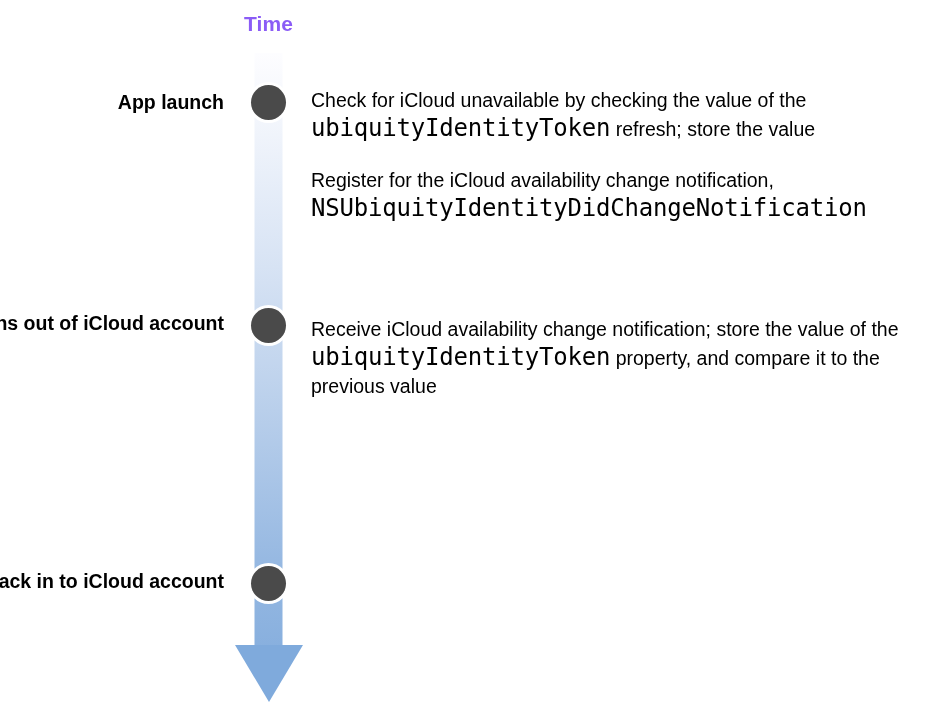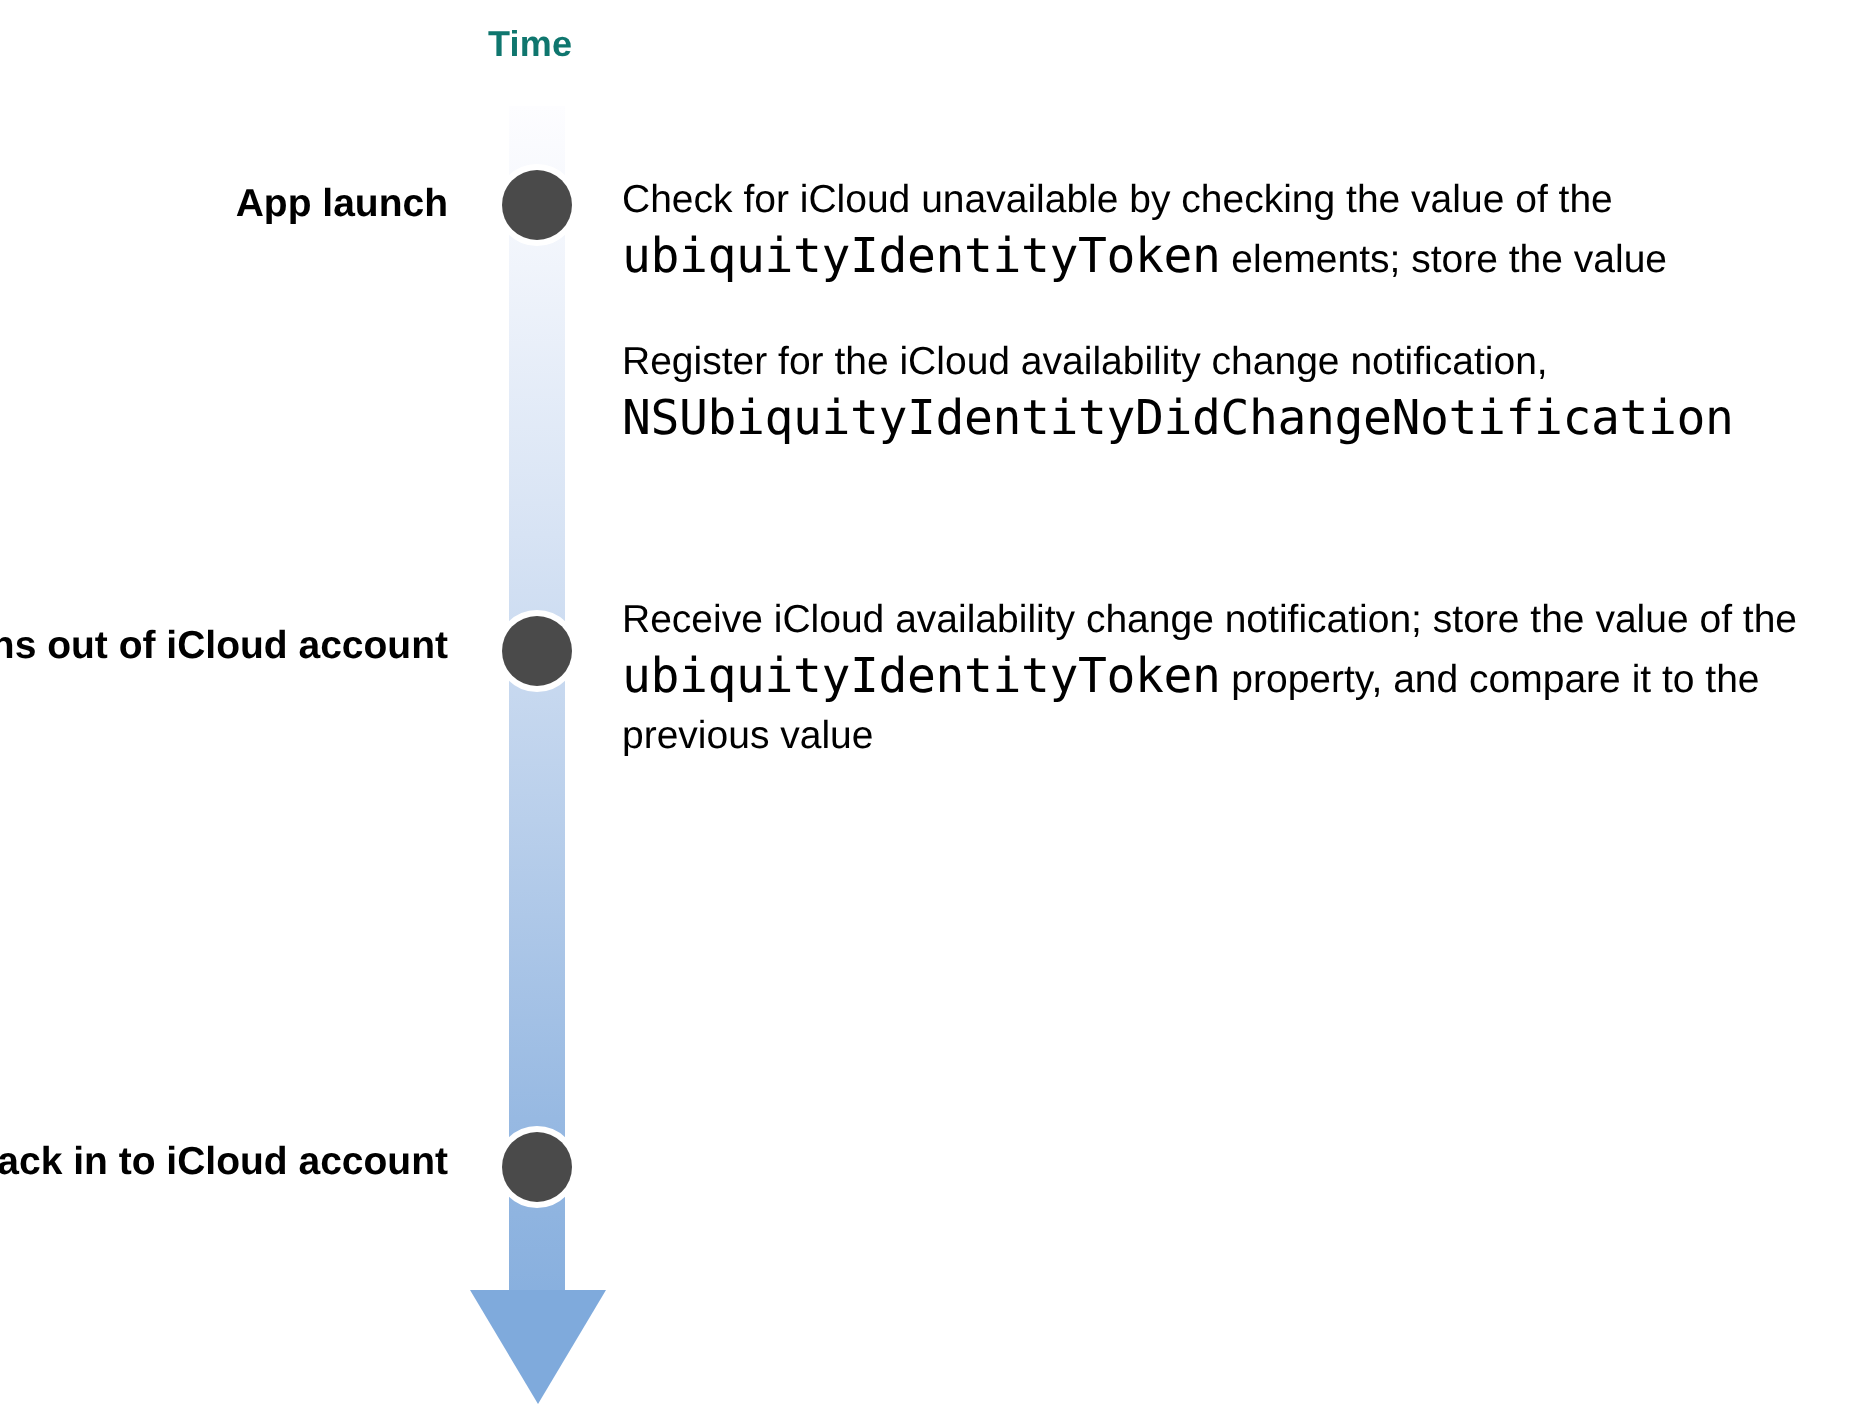--- a/index.html
+++ b/index.html
@@ -26,23 +26,23 @@
     top: 0;
     width: 929px;
     height: 711px;
     pointer-events: none;
   }
 
   #time-heading {
     position: absolute;
     left: 244px;
     top: 12px;
-    font-size: 18px;
+    font-size: 21px;
     font-weight: bold;
-    color: #0f766e;
+    color: #8b5cf6;
     letter-spacing: 0.1px;
     white-space: nowrap;
   }
 
   
   .event-node {
     position: absolute;
     width: 35px;
     height: 35px;
     border-radius: 50%;
@@ -68,21 +68,21 @@
   .stage-label.s2 { top: 311px; }
   .stage-label.s3 { top: 569px; }
 
   
   .desc-group {
     position: absolute;
     left: 311px;
     width: 610px;
   }
   .desc-group.g1 { top: 86px; }
-  .desc-group.g2 { top: 296px; }
+  .desc-group.g2 { top: 315px; }
 
   .desc-item {
     font-size: 19.5px;
     color: #000000;
     line-height: 28px;
     margin: 0 0 23px 0;
   }
   .desc-item:last-child { margin-bottom: 0; }
 
   .api {
@@ -117,20 +117,20 @@
 
   <div class="event-node n1"></div>
   <div class="event-node n2"></div>
   <div class="event-node n3"></div>
 
   <div class="stage-label s1">App launch</div>
   <div class="stage-label s2">User signs out of iCloud account</div>
   <div class="stage-label s3">User signs back in to iCloud account</div>
 
   <div class="desc-group g1">
-      <p class="desc-item"><span>Check for iCloud unavailable by checking the value of the </span><span class="api">ubiquityIdentityToken</span><span> elements; store the value</span></p>
+      <p class="desc-item"><span>Check for iCloud unavailable by checking the value of the </span><span class="api">ubiquityIdentityToken</span><span> refresh; store the value</span></p>
       <p class="desc-item"><span>Register for the iCloud availability change notification, </span><span class="api">NSUbiquityIdentityDidChangeNotification</span></p>
     </div>
   <div class="desc-group g2">
       <p class="desc-item"><span>Receive iCloud availability change notification; store the value of the </span><span class="api">ubiquityIdentityToken</span><span> property, and compare it to the previous value</span></p>
     </div>
 
 </div>
 
 </body></html>

